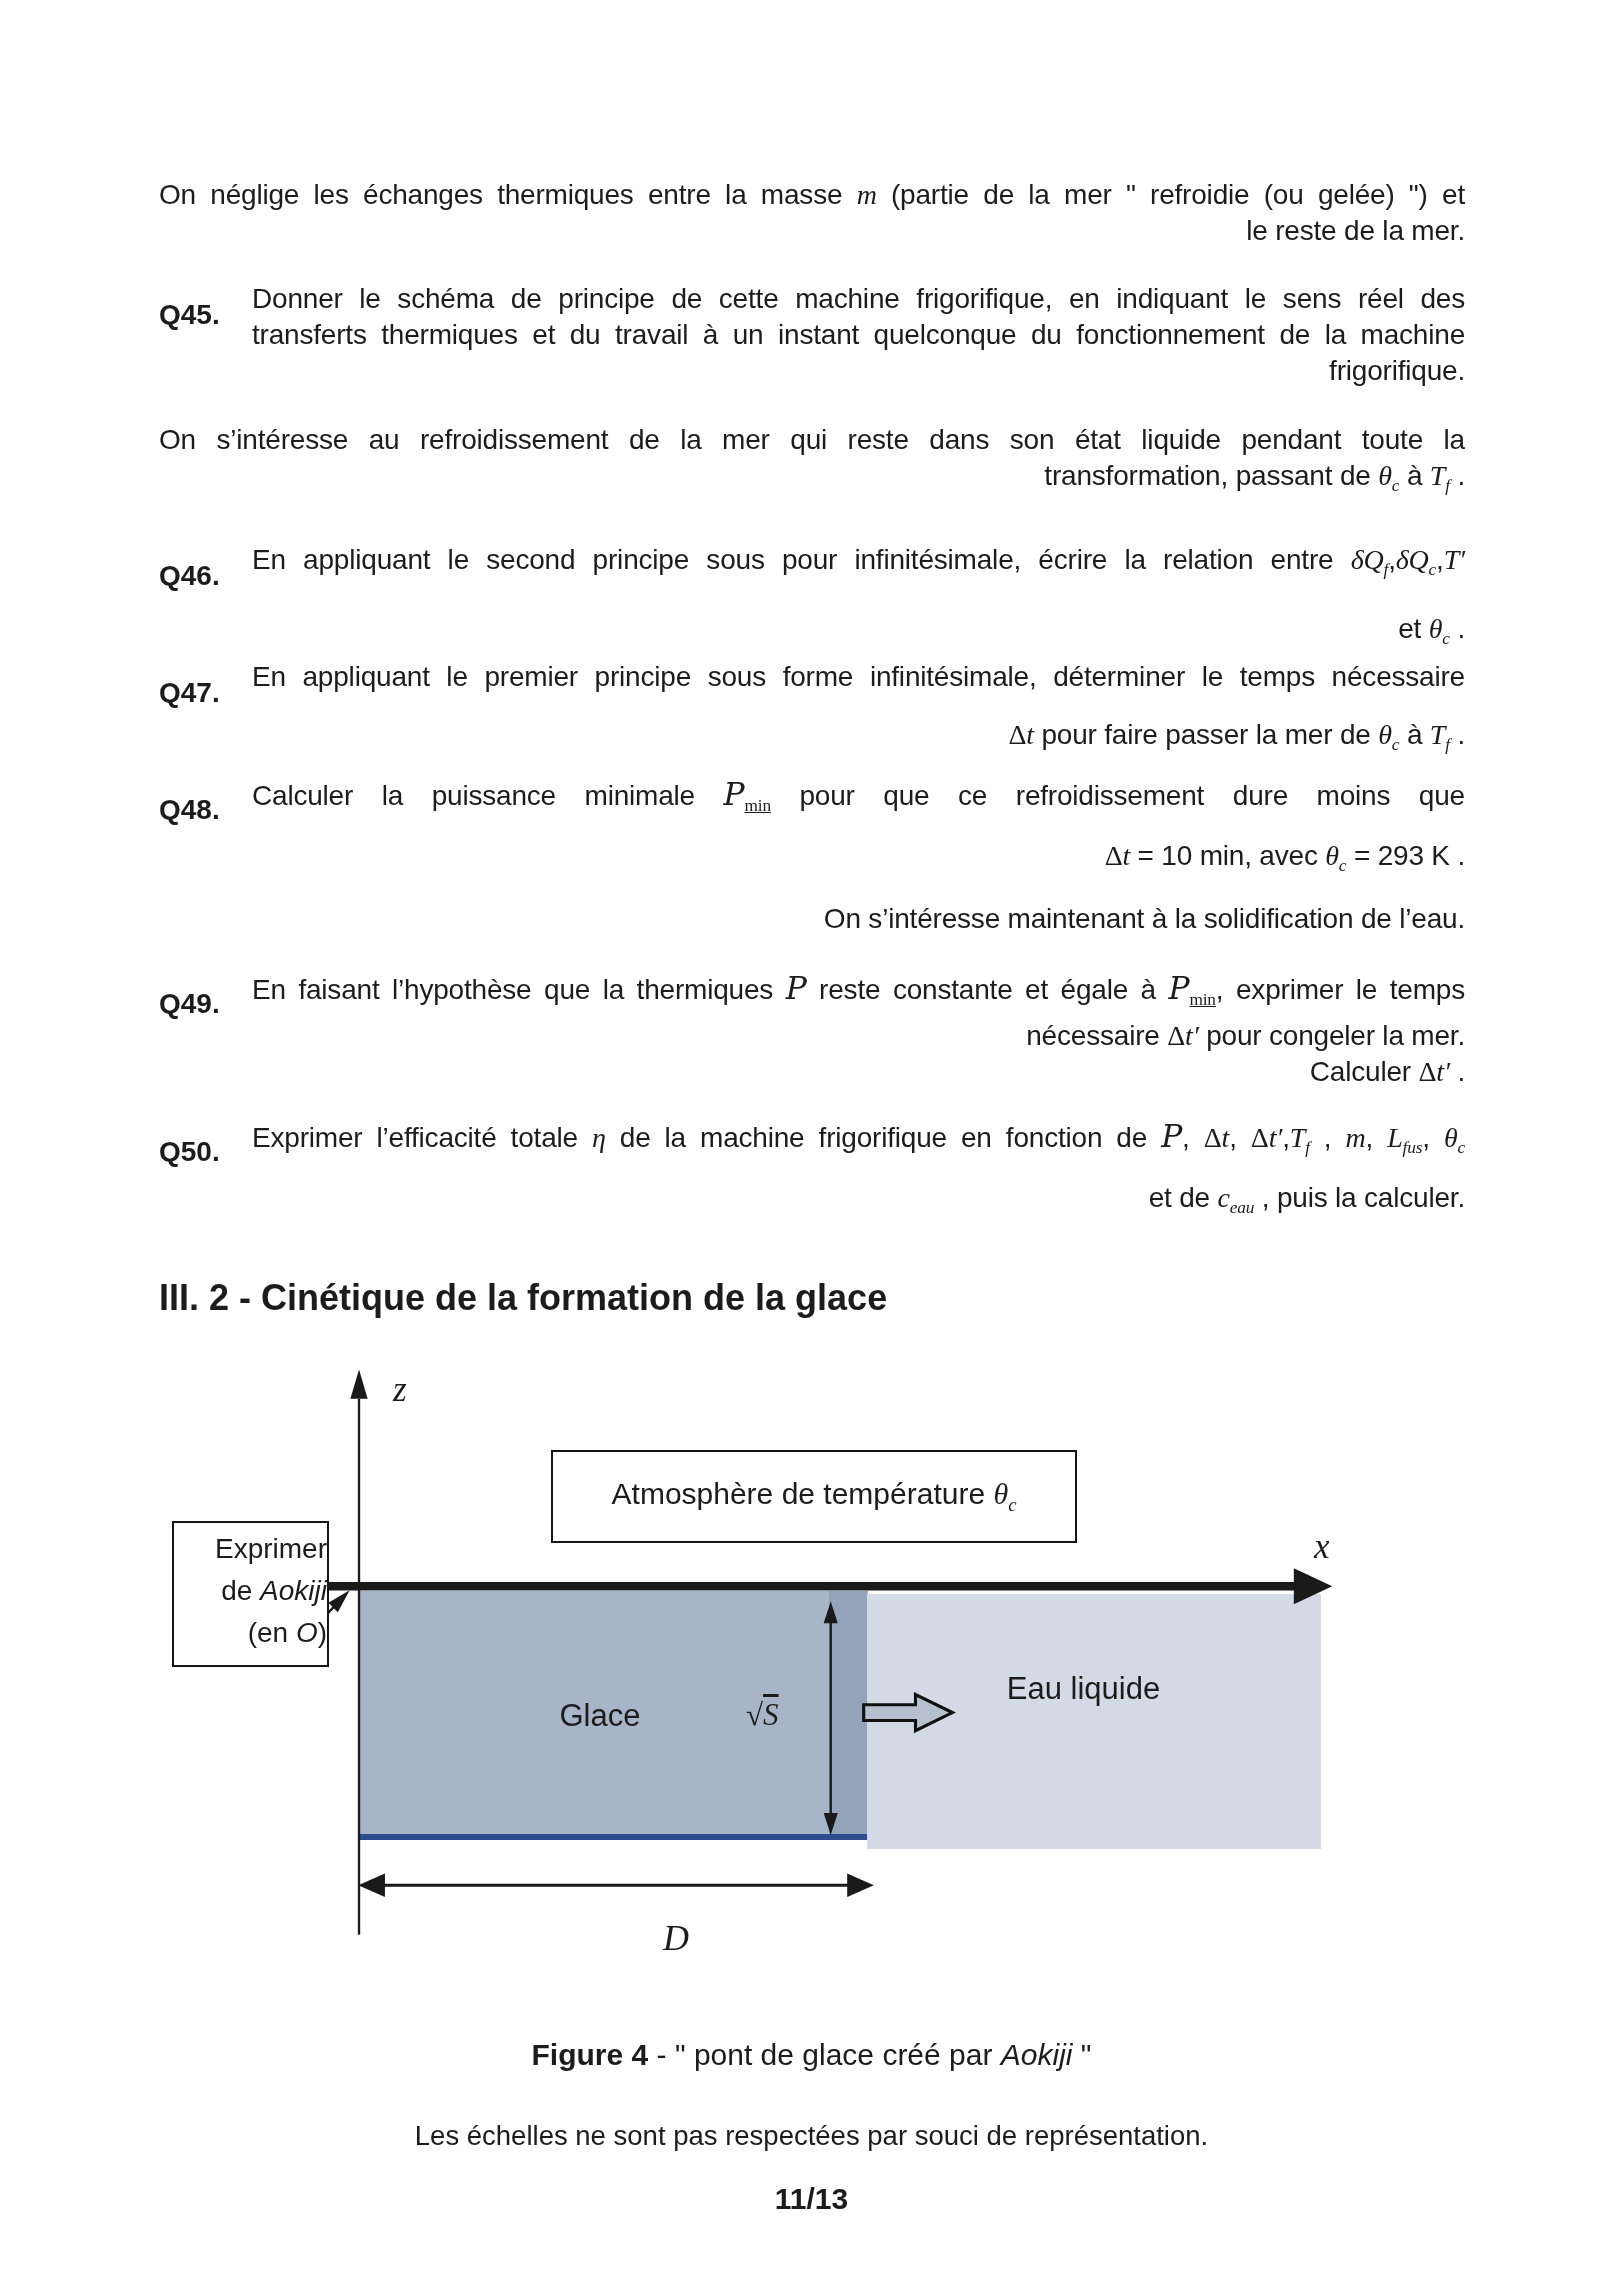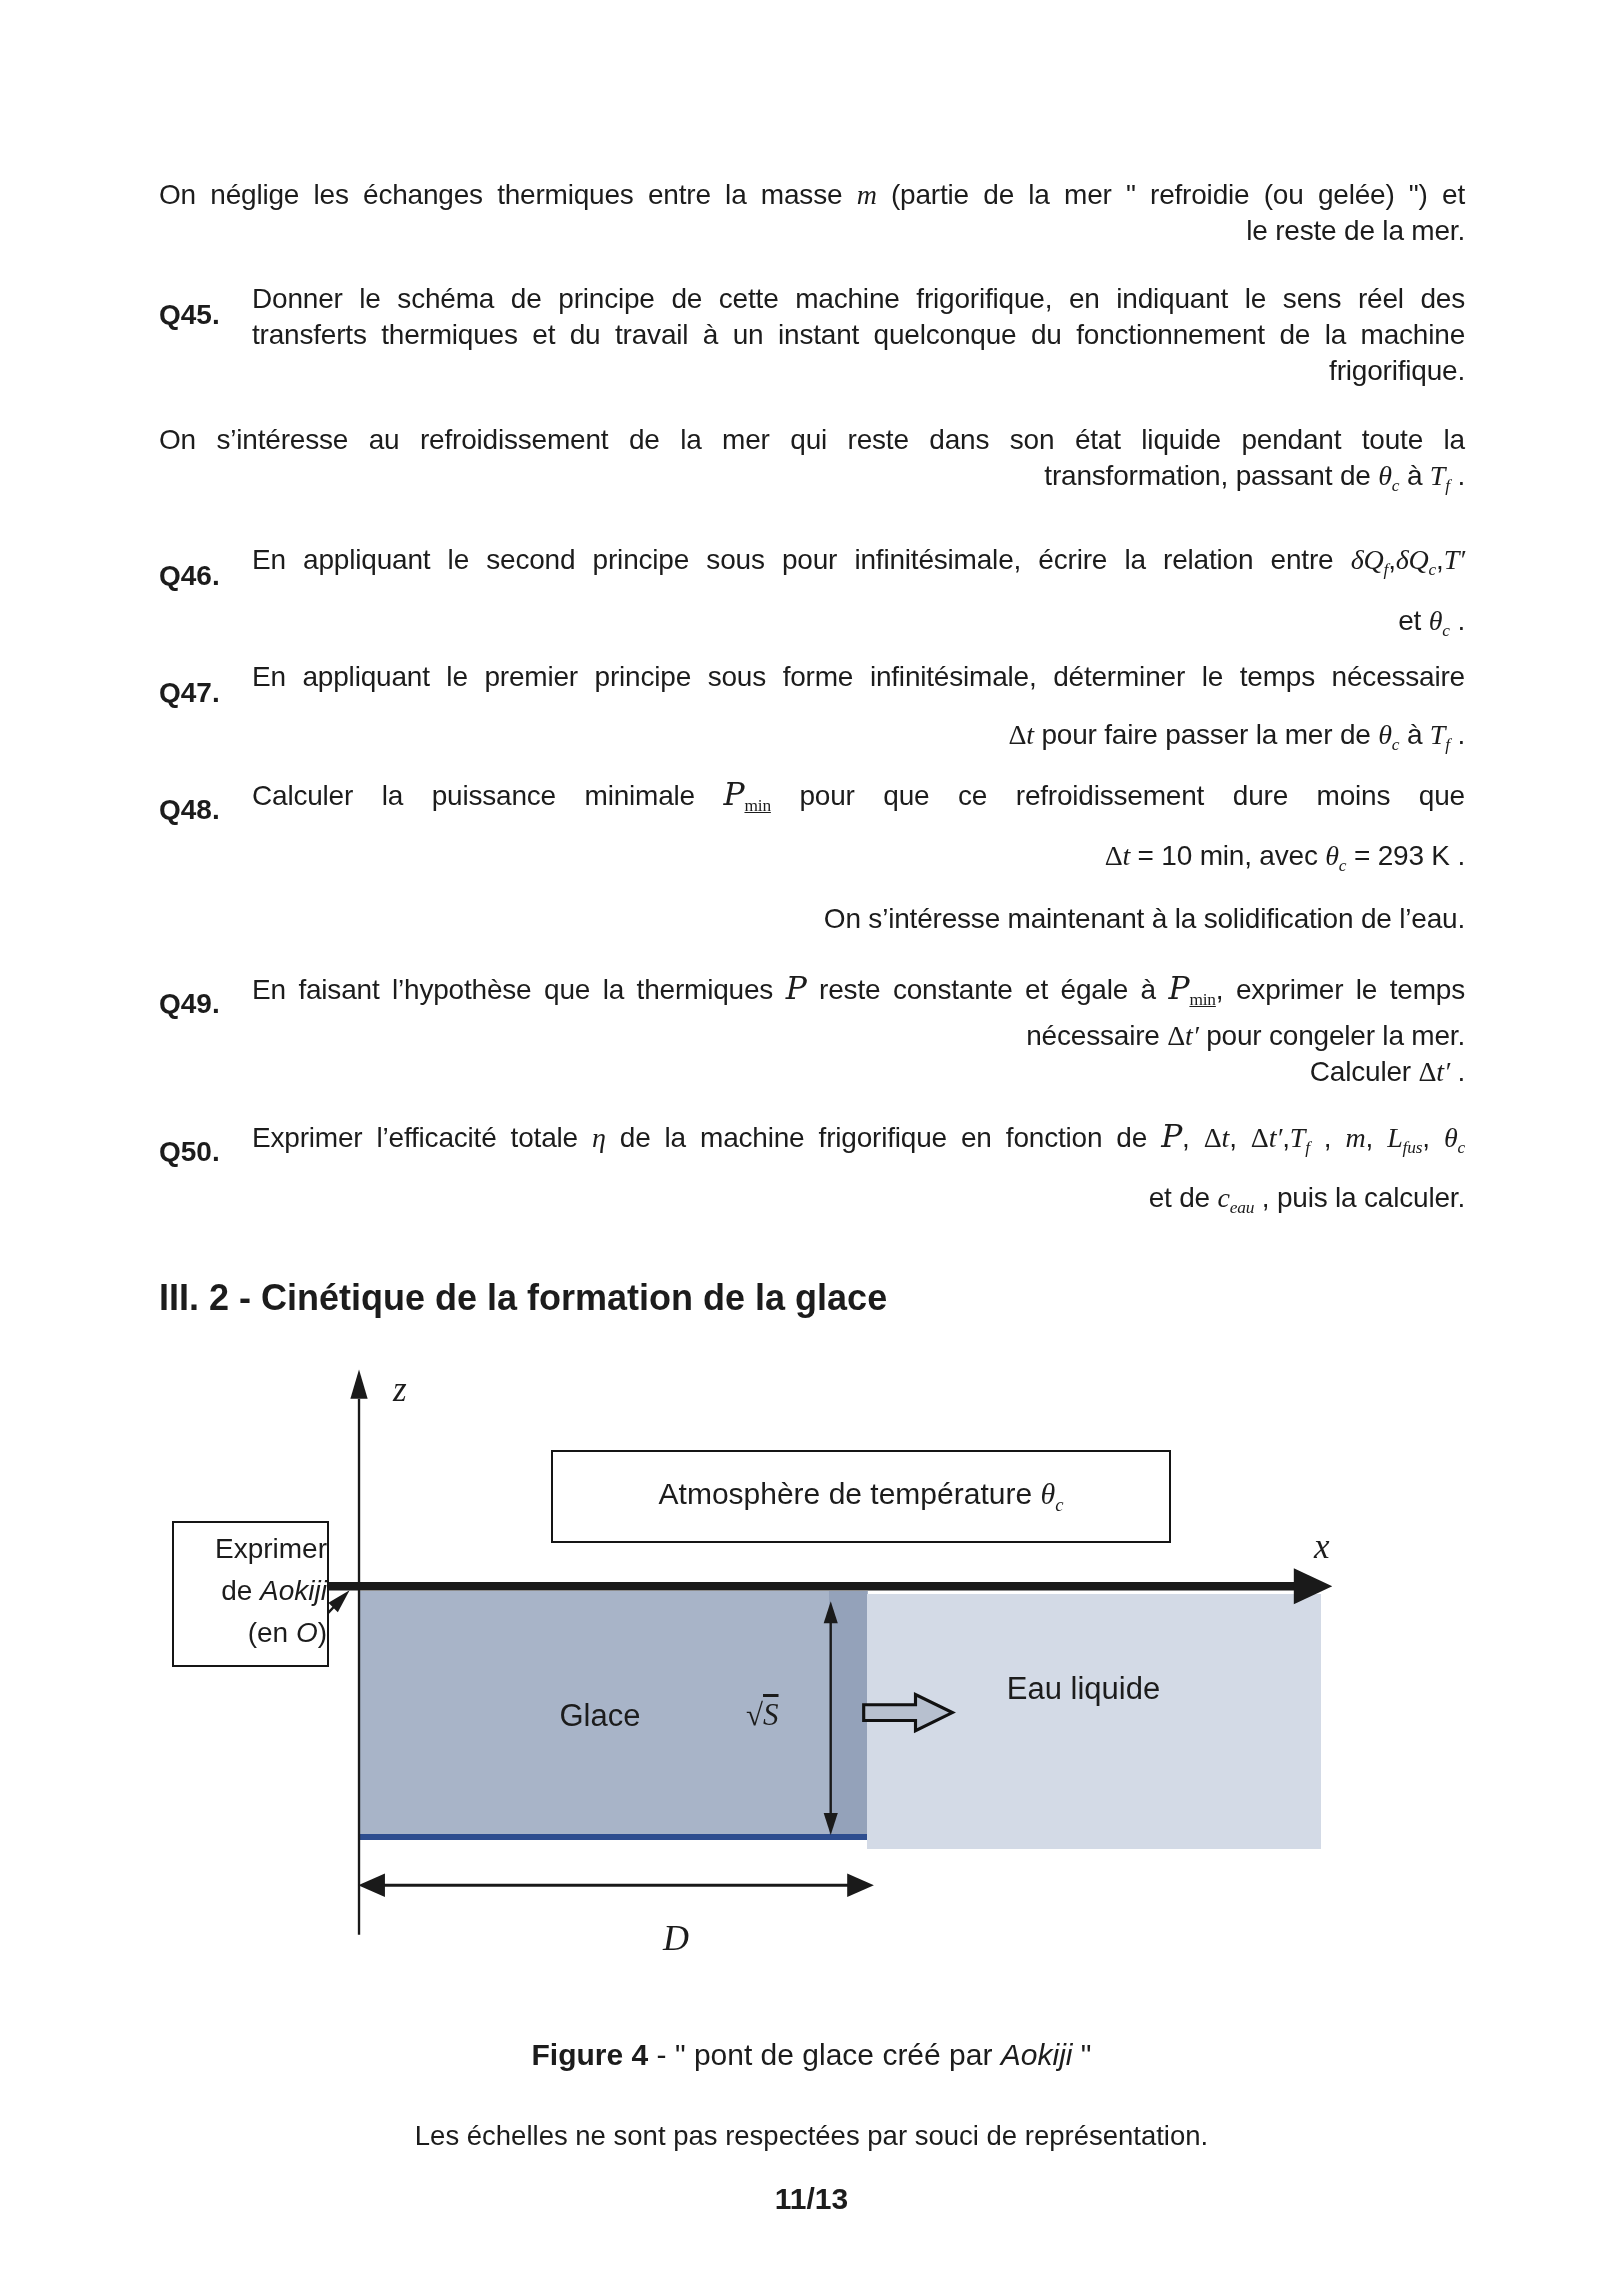--- a/index.html
+++ b/index.html
@@ -66,21 +66,21 @@
 
   <div class="para" style="top:422px">
       <div class="line just"><span class="seg">On s’intéresse au refroidissement de la mer qui reste dans son état liquide pendant toute la</span></div>
       <div class="line"><span class="seg">transformation, passant de </span><span class="seg m">θ</span><span class="seg sub">c</span><span class="seg"> à </span><span class="seg m">T</span><span class="seg sub">f</span><span class="seg"> .</span></div>
     </div>
 
   <div class="para q" style="top:542px">
     <span class="qlabel">Q46.</span>
     <div class="qbody">
         <div class="line just"><span class="seg">En appliquant le second principe sous pour infinitésimale, écrire la relation entre </span><span class="seg m">δQ</span><span class="seg sub">f</span><span class="seg">,</span><span class="seg m">δQ</span><span class="seg sub">c</span><span class="seg">,</span><span class="seg m">T′</span></div>
-        <div class="line" style="margin-top: 15px;"><span class="seg">et </span><span class="seg m">θ</span><span class="seg sub">c</span><span class="seg"> .</span></div>
+        <div class="line" style="margin-top: 23px;"><span class="seg">et </span><span class="seg m">θ</span><span class="seg sub">c</span><span class="seg"> .</span></div>
       </div>
   </div>
 
   <div class="para q" style="top:659px">
     <span class="qlabel">Q47.</span>
     <div class="qbody">
         <div class="line just"><span class="seg">En appliquant le premier principe sous forme infinitésimale, déterminer le temps nécessaire</span></div>
         <div class="line" style="margin-top: 22px;"><span class="seg u">Δ</span><span class="seg m">t</span><span class="seg"> pour faire passer la mer de </span><span class="seg m">θ</span><span class="seg sub">c</span><span class="seg"> à </span><span class="seg m">T</span><span class="seg sub">f</span><span class="seg"> .</span></div>
       </div>
   </div>
@@ -145,21 +145,21 @@
       <polygon class="hd" points="1113,2402 1079,2387 1079,2417"></polygon>
     </g>
     <g>
       <polygon points="1100,2172 1166,2172 1166,2159 1213,2182 1166,2205 1166,2192 1100,2192" fill="var(--arrow-fill)" stroke="#111" stroke-width="4"></polygon>
     </g>
   </svg>
 
   <div class="fig-label axis-label" style="left:393px;top:1369px"><span class="seg m">z</span></div>
   <div class="fig-label axis-label" style="left:1314px;top:1526px"><span class="seg m">x</span></div>
 
-  <div class="box atm-box" style="left:551px;top:1450px;width:620px;height:93px">
+  <div class="box atm-box" style="left:551px;top:1450px;width:526px;height:93px">
     <span><span class="seg">Atmosphère de température </span><span class="seg m">θ</span><span class="seg sub">c</span></span>
   </div>
 
   <div class="box pos-box" style="left:172px;top:1521px;width:157px;height:146px">
       <div class="line"><span class="seg">Exprimer</span></div>
       <div class="line"><span class="seg">de </span><span class="seg i">Aokiji</span></div>
       <div class="line"><span class="seg">(en </span><span class="seg i">O</span><span class="seg">)</span></div>
     </div>
 
   <div class="fig-label zone-label" style="left:502px;top:1698px;width:196px">Glace</div>

